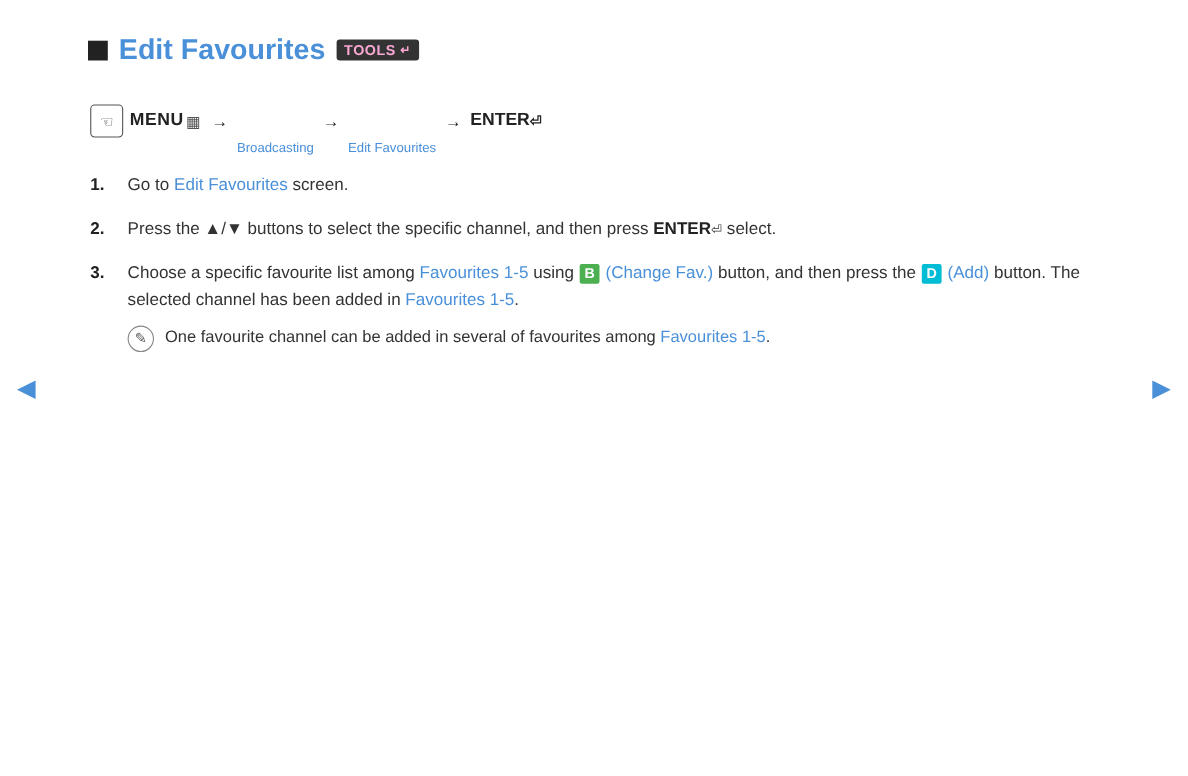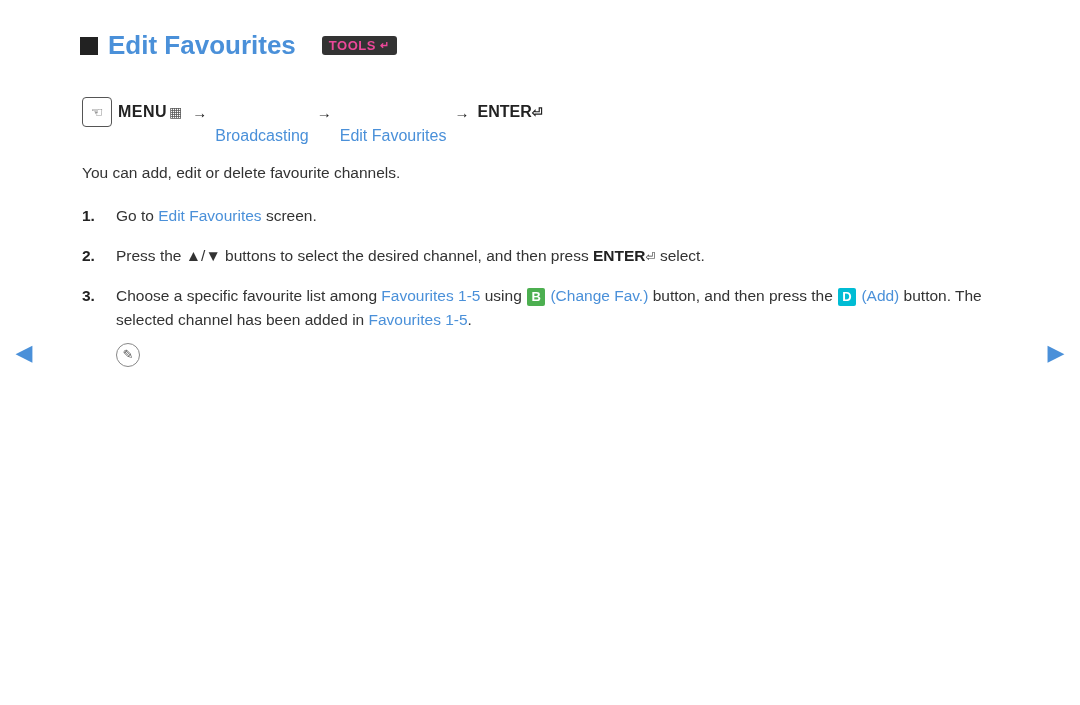--- a/index.html
+++ b/index.html
@@ -80,27 +80,26 @@
     .title-text {
       font-size: 26px;
       font-weight: bold;
       color: #4a90d9;
     }
 
     .tools-badge {
       display: inline-flex;
       align-items: center;
       background: #333333;
-      color: #ec4899;
+      color: #f9a8d4;
       font-size: 13px;
       font-weight: bold;
       padding: 2px 7px;
       border-radius: 3px;
       letter-spacing: 0.5px;
-      margin-left: 16px;
     }
 
     .tools-badge .tools-icon {
       margin-left: 4px;
       font-size: 11px;
     }
 
     
     .breadcrumb-row {
       display: flex;
@@ -134,21 +133,21 @@
 
     .breadcrumb-arrow {
       color: #222;
       font-size: 15px;
       margin: 0 8px;
     }
 
     .breadcrumb-link {
       color: #4a90d9;
       font-weight: normal;
-      font-size: 16px;
+      font-size: 12px;
       margin-top: 48px;
     }
 
     .breadcrumb-enter {
       font-weight: bold;
       font-size: 16px;
       color: #222;
     }
 
     .enter-icon {
@@ -303,46 +302,48 @@
     <span class="breadcrumb-arrow">→</span>
     <span class="breadcrumb-link">Broadcasting</span>
     <span class="breadcrumb-arrow">→</span>
     <span class="breadcrumb-link">Edit Favourites</span>
     <span class="breadcrumb-arrow">→</span>
     <span class="breadcrumb-enter bold-text">
       <span>ENTER</span><span class="enter-icon">⏎</span>
     </span>
   </div>
 
-  <p class="description">You can add, edit or delete favourite channels.</p>
 
   <ol class="steps-list">
 
     <li class="step-item">
       <span class="step-number">1.</span>
       <span class="step-content">
         <span>Go to </span><span class="blue-text">Edit Favourites</span><span> screen.</span>
       </span>
     </li>
 
     <li class="step-item">
       <span class="step-number">2.</span>
       <span class="step-content">
-        <span>Press the ▲/▼ buttons to select the desired channel, and then press </span><span class="bold-text">ENTER</span><span style="font-size:12px; vertical-align:middle;">⏎</span><span> select.</span>
+        <span>Press the ▲/▼ buttons to select the specific channel, and then press </span><span class="bold-text">ENTER</span><span style="font-size:12px; vertical-align:middle;">⏎</span><span> select.</span>
       </span>
     </li>
 
     <li class="step-item">
       <span class="step-number">3.</span>
       <span class="step-content">
         <span>Choose a specific favourite list among </span><span class="blue-text">Favourites 1-5</span><span> using </span><span class="green-badge">B</span> <span class="blue-text">(Change Fav.)</span><span> button, and then press the </span><span class="cyan-badge">D</span> <span class="blue-text">(Add)</span><span> button. The selected channel has been added in </span><span class="blue-text">Favourites 1-5</span><span>.</span>
 
         
         <div class="note-item" style="margin-left:0; margin-top:10px;">
           <span class="note-icon">✎</span>
+          <span class="note-content">
+            <span>One favourite channel can be added in several of favourites among </span><span class="blue-text">Favourites 1-5</span><span>.</span>
+          </span>
         </div>
       </span>
     </li>
 
   </ol>
 
 
 </div>
 
 </body></html>

